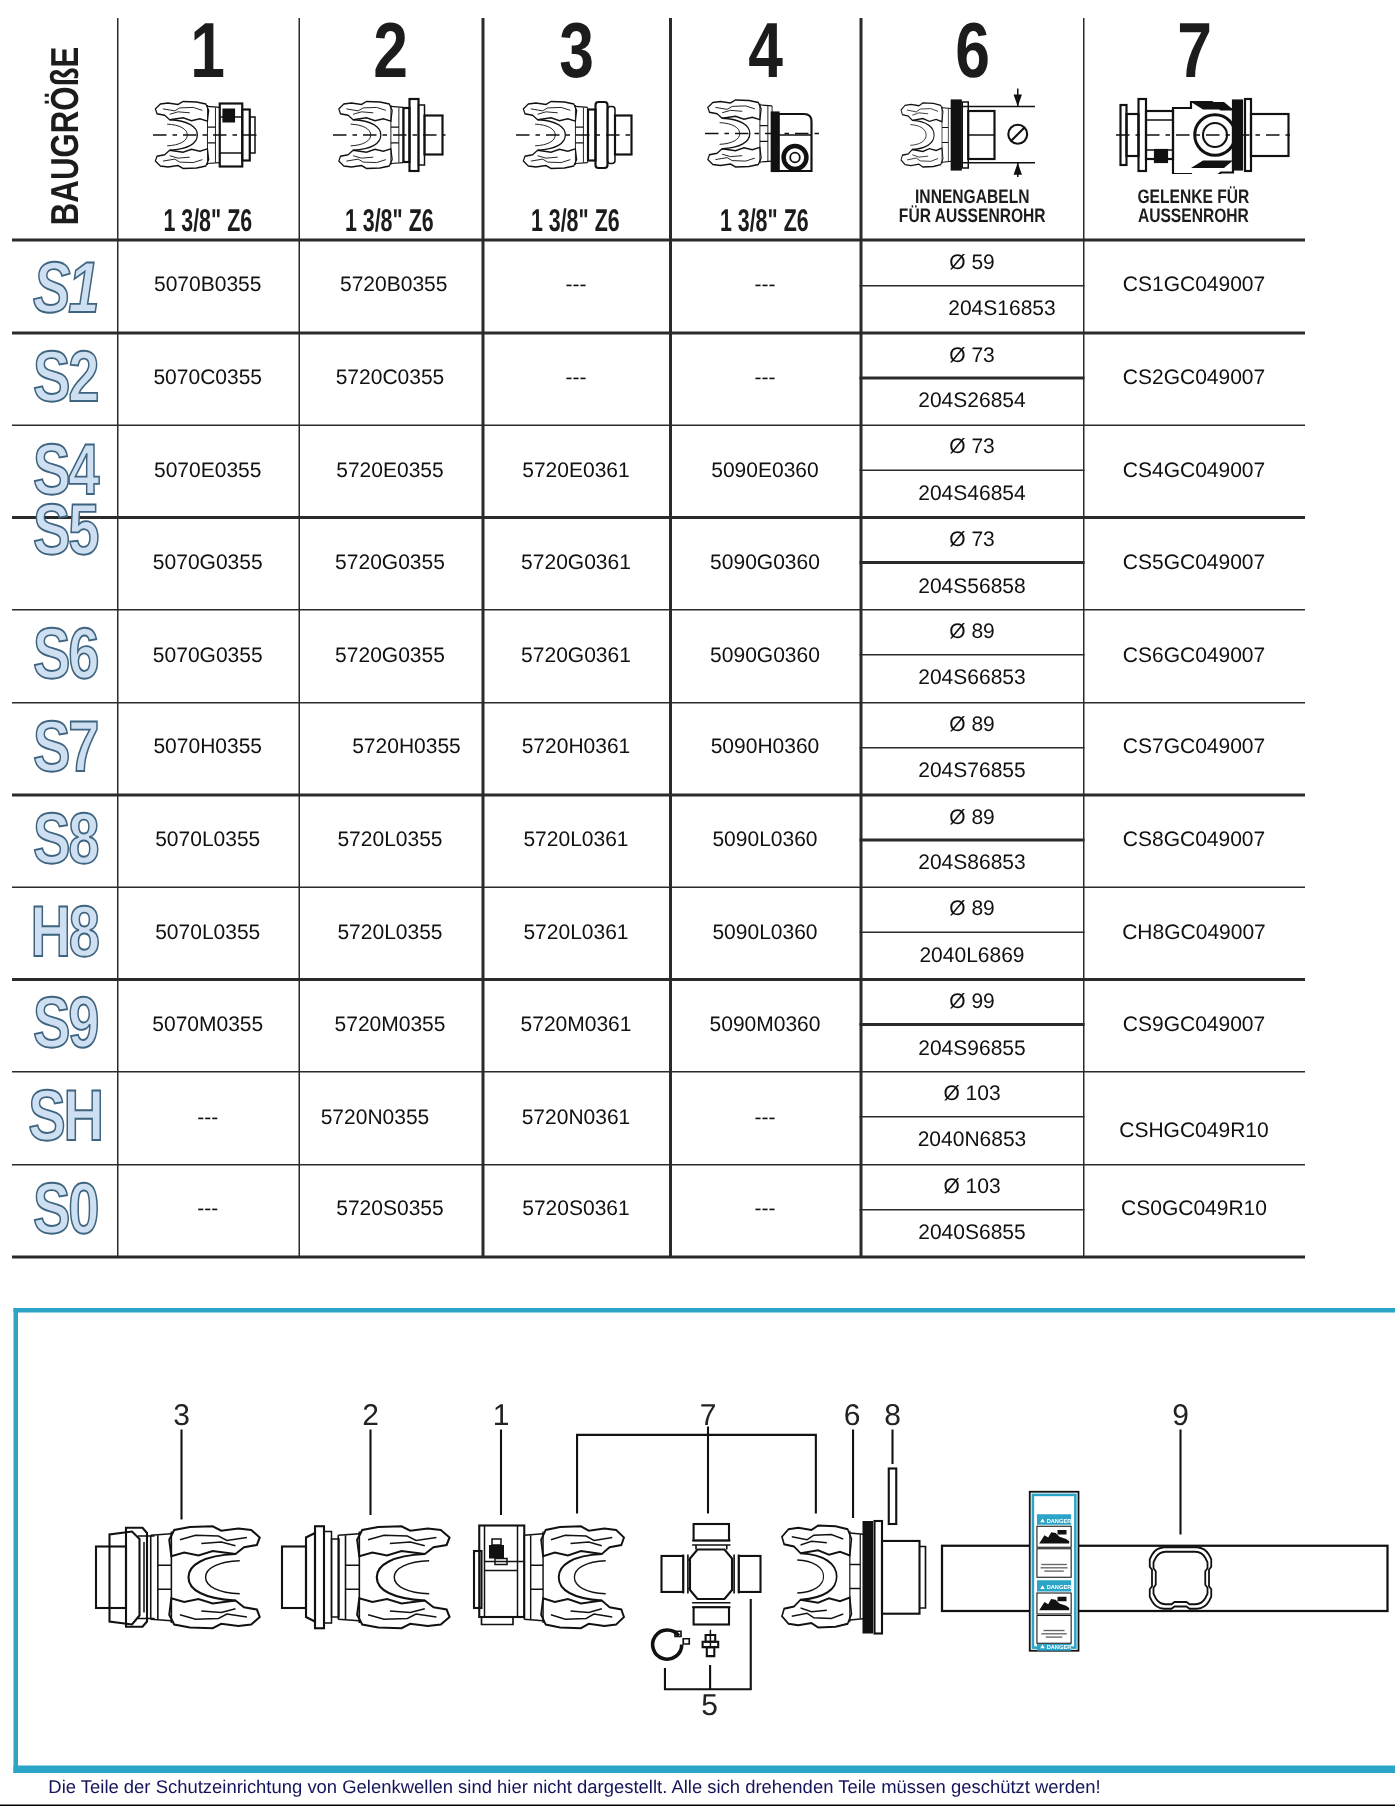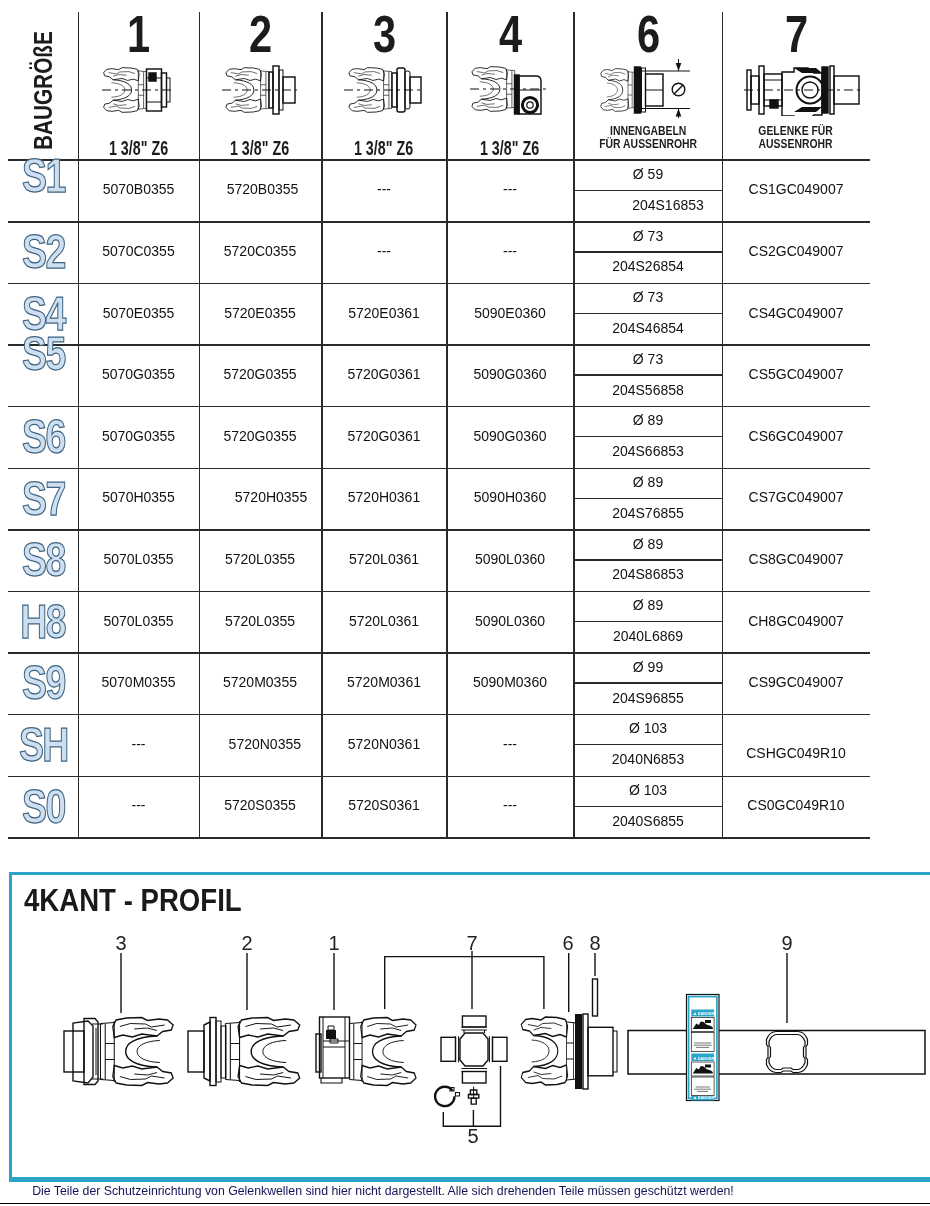--- a/index.html
+++ b/index.html
@@ -135,21 +135,21 @@
 <rect x="78" y="3" width="6" height="46" fill="#111"></rect>
 <rect x="86" y="2" width="4" height="48"></rect>
 <rect x="90" y="12" width="25" height="28"></rect>
 <line x1="0" y1="26" x2="118" y2="26" stroke-width="1" stroke-dasharray="9 4 3 4"></line>
 </svg>
 
 <div id="tbody"></div>
 
 <div class="hline" style="left:8px;top:221.1px;width:862px;"></div>
 
-<div class="rowlab" style="left:8px;top:148px;width:70px;"><span>S1</span></div>
+<div class="rowlab" style="left:8px;top:165px;width:70px;font-style:italic;"><span>S1</span></div>
 
 <div class="cell" style="left:78px;top:181.3px;width:121px;">5070B0355</div>
 
 <div class="cell" style="left:199px;top:181.3px;width:127px;">5720B0355</div>
 
 <div class="cell" style="left:322px;top:181.3px;width:124px;">---</div>
 
 <div class="cell" style="left:447px;top:181.3px;width:126px;">---</div>
 
 <div class="hline" style="left:573px;top:189.5px;width:150px;"></div>
@@ -319,21 +319,21 @@
 <div class="cell" style="left:574px;top:689.5px;width:148px;">204S96855</div>
 
 <div class="cell" style="left:722px;top:674.1px;width:148px;">CS9GC049007</div>
 
 <div class="hline" style="left:8px;top:775.5px;width:862px;"></div>
 
 <div class="rowlab" style="left:8px;top:716.9px;width:70px;"><span>SH</span></div>
 
 <div class="cell" style="left:78px;top:735.7px;width:121px;">---</div>
 
-<div class="cell" style="left:199px;top:735.7px;width:102px;text-align:right;">5720N0355</div>
+<div class="cell" style="left:199px;top:735.7px;width:102px;">5720N0355</div>
 
 <div class="cell" style="left:322px;top:735.7px;width:124px;">5720N0361</div>
 
 <div class="cell" style="left:447px;top:735.7px;width:126px;">---</div>
 
 <div class="hline" style="left:573px;top:743.9px;width:150px;"></div>
 
 <div class="cell" style="left:574px;top:720.3px;width:148px;">Ø 103</div>
 
 <div class="cell" style="left:574px;top:751.1px;width:148px;">2040N6853</div>
@@ -356,23 +356,20 @@
 
 <div class="cell" style="left:574px;top:781.9px;width:148px;">Ø 103</div>
 
 <div class="cell" style="left:574px;top:812.7px;width:148px;">2040S6855</div>
 
 <div class="cell" style="left:722px;top:797.3px;width:148px;">CS0GC049R10</div>
 
 <div style="position:absolute;left:9px;top:872px;width:930px;height:302px;
      border-left:3px solid #2ba4c7;border-top:3px solid #2ba4c7;border-bottom:5px solid #2ba4c7;"></div>
 
-<div style="position:absolute;left:24px;top:883px;font-weight:bold;font-size:31px;color:#1a1a1a;">
-  <span class="cond" style="transform:scaleX(0.89);transform-origin:left center;">4KANT - PROFIL</span>
-</div>
 
 <div id="diagram"></div>
 <svg style="position:absolute;left:0px;top:900px;" width="930" height="290" viewBox="0 900 930 290" fill="none" stroke="#111" stroke-width="1.4" font-family="Liberation Sans, sans-serif">
 
 <g>
         <text x="121" y="950" font-size="20" fill="#222" stroke="none" text-anchor="middle">3</text>
       </g>
 
 <g>
         <text x="247" y="950" font-size="20" fill="#222" stroke="none" text-anchor="middle">2</text>

